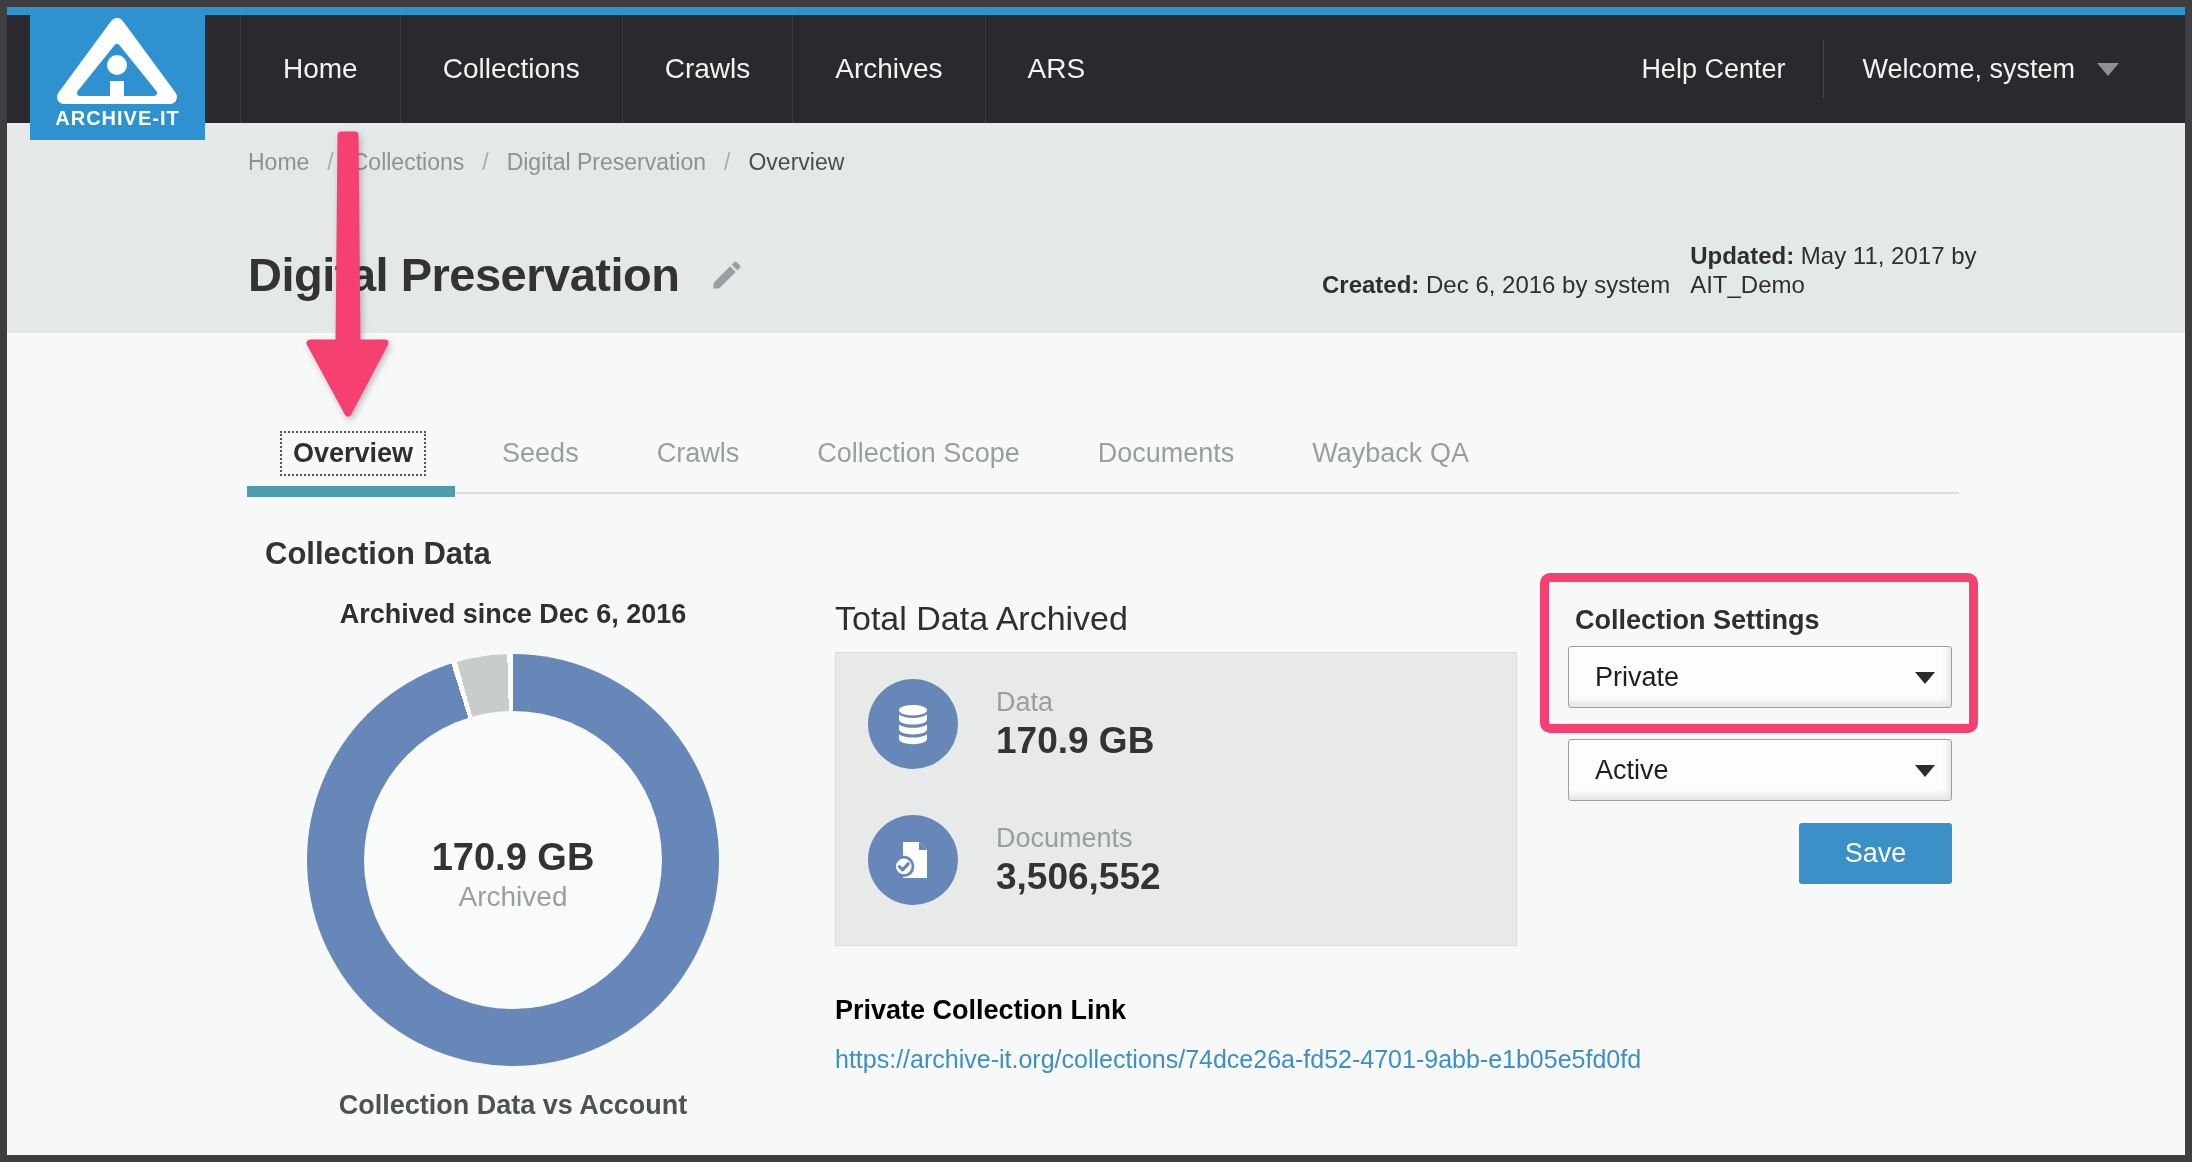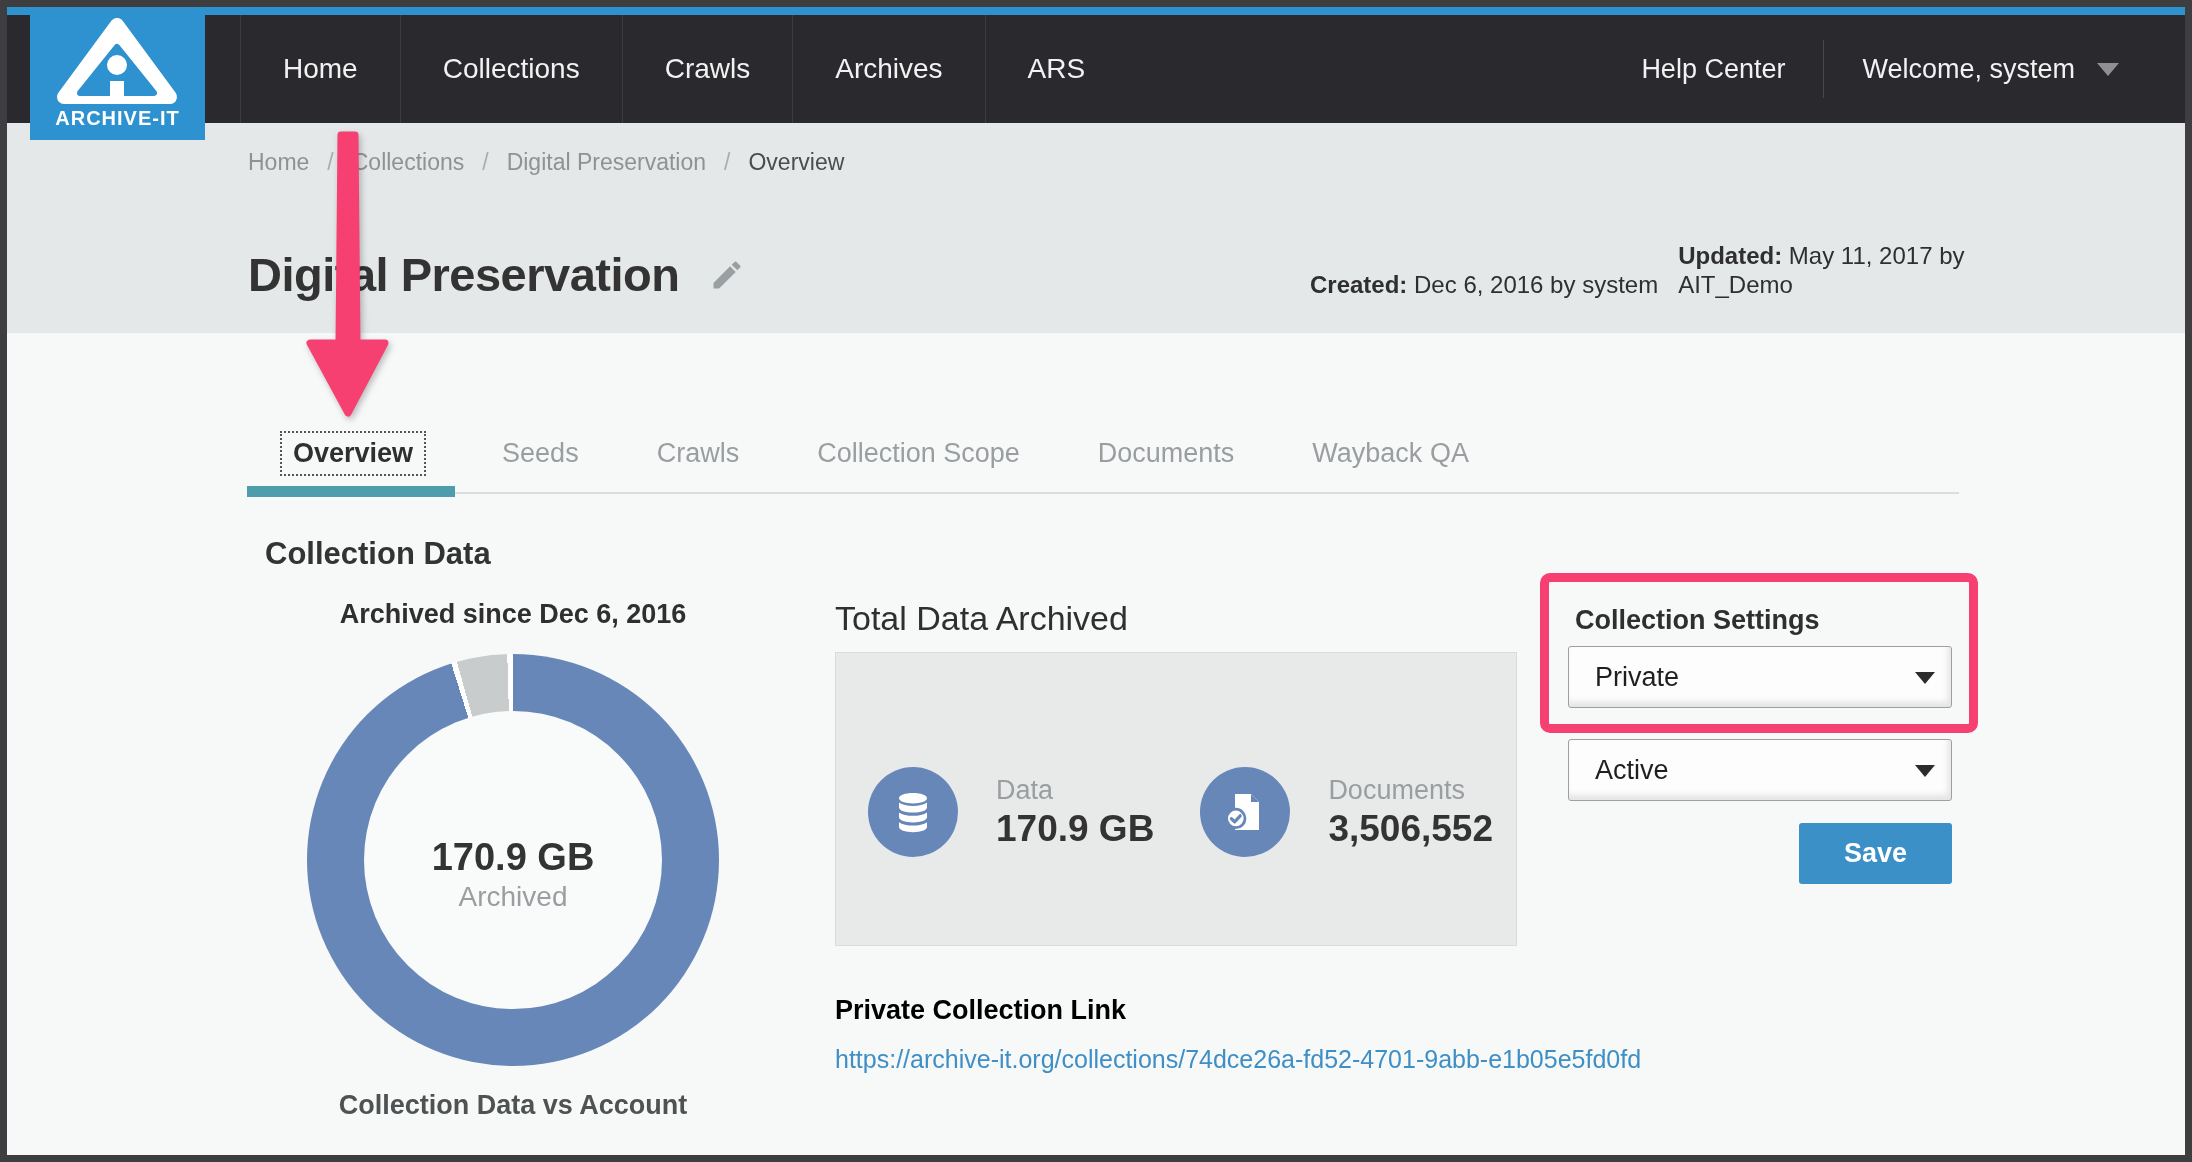--- a/index.html
+++ b/index.html
@@ -26,57 +26,57 @@
   .breadcrumb{position:absolute;left:241px;top:26px;display:flex;gap:18px;font-size:23px;color:#8f9293;}
   .breadcrumb .sep{color:#abaeaf;}
   .breadcrumb .crumb{cursor:pointer;}
   .breadcrumb .current{color:#4a4d4e;}
   .title-row{position:absolute;left:241px;top:124px;display:flex;align-items:center;gap:30px;}
   .page-title{font-size:47px;font-weight:bold;color:#333;letter-spacing:-0.5px;}
   .pencil{cursor:pointer;line-height:0;}
   .meta{position:absolute;left:1303px;top:118px;display:flex;align-items:flex-end;gap:20px;font-size:24px;color:#2f2f2f;}
   .meta b{font-weight:bold;}
   .meta .updated{width:300px;line-height:1.22;}
-  .meta .created{white-space:nowrap;line-height:1.22;}
+  .meta .created{white-space:nowrap;line-height:1.22;margin-left:12px;}
 
   
   .content{position:relative;height:829px;background:#f7f8f8;}
   .tabs{position:absolute;left:275px;top:100px;display:flex;align-items:center;gap:78px;}
   .tab{font-size:27px;color:#9a9ea0;cursor:pointer;white-space:nowrap;}
   .tab.active{color:#2f2f2f;font-weight:bold;outline:2px dotted #555;outline-offset:0;padding:5px 11px;}
   .tab-line{position:absolute;left:240px;top:159px;width:1712px;height:2px;background:#dcdddd;}
   .tab-underline{position:absolute;left:240px;top:153px;width:208px;height:11px;background:#4e9dac;z-index:2;}
 
   .section-heading{position:absolute;left:258px;top:203px;font-size:31px;font-weight:bold;color:#333;}
 
   .donut-title{position:absolute;left:296px;top:266px;width:420px;text-align:center;font-size:27px;font-weight:bold;color:#2f2f2f;}
   .donut{position:absolute;left:300px;top:321px;width:412px;height:412px;border-radius:50%;}
   .donut-hole{position:absolute;left:57px;top:57px;width:298px;height:298px;border-radius:50%;background:#f9fafa;}
   .donut-center{position:absolute;inset:0;display:flex;flex-direction:column;align-items:center;justify-content:center;transform:translateY(14px);}
   .donut-value{font-size:38px;font-weight:bold;color:#333;}
   .donut-label{font-size:28px;color:#9a9ea0;margin-top:2px;}
   .donut-caption{position:absolute;left:296px;top:757px;width:420px;text-align:center;font-size:27px;font-weight:bold;color:#4e5253;}
 
   .totals-heading{position:absolute;left:828px;top:266px;font-size:34px;font-weight:normal;color:#2f2f2f;}
-  .totals-panel{position:absolute;left:828px;top:319px;width:682px;height:294px;box-sizing:border-box;background:#e8eaea;border:1px solid #d9dcdc;padding:26px 0 0 32px;display:flex;gap:46px;}
+  .totals-panel{position:absolute;left:828px;top:319px;width:682px;height:294px;box-sizing:border-box;background:#e8eaea;border:1px solid #d9dcdc;padding:26px 0 0 32px;display:flex;flex-direction:column;gap:46px;}
   .stat{display:flex;align-items:center;gap:38px;}
   .stat-icon{width:90px;height:90px;border-radius:50%;background:#6787b8;display:flex;align-items:center;justify-content:center;flex:0 0 auto;}
   .stat-text{display:flex;flex-direction:column;}
   .stat-label{font-size:27px;color:#9a9ea0;}
   .stat-value{font-size:37px;font-weight:bold;color:#333;margin-top:2px;}
 
   .link-heading{position:absolute;left:828px;top:662px;font-size:27px;font-weight:bold;color:#000000;}
   .private-link{position:absolute;left:828px;top:712px;font-size:25px;color:#3e8fc6;text-decoration:none;cursor:pointer;}
 
   .settings-heading{position:absolute;left:1568px;top:272px;font-size:27px;font-weight:bold;color:#2f2f2f;}
   .select{position:absolute;left:1561px;width:384px;height:62px;box-sizing:border-box;background:#fdfdfd;border:1px solid #9f9f9f;border-radius:3px;box-shadow:inset -3px -5px 6px rgba(0,0,0,0.10);display:flex;align-items:center;padding-left:26px;font-size:27px;color:#1f1f1f;cursor:pointer;}
   .select-1{top:313px;}
   .select-2{top:406px;}
   .select .sel-caret{position:absolute;right:16px;top:50%;margin-top:-5px;width:0;height:0;border-left:10px solid transparent;border-right:10px solid transparent;border-top:12px solid #2c2c2c;}
-  .save-btn{position:absolute;left:1792px;top:490px;width:153px;height:61px;background:#3b90c7;border:none;border-radius:3px;color:#fff;font-size:27px;font-weight:bold;font-family:"Liberation Sans",sans-serif;cursor:pointer;display:flex;align-items:center;justify-content:center;text-align:right;}
+  .save-btn{position:absolute;left:1792px;top:490px;width:153px;height:61px;background:#3b90c7;border:none;border-radius:3px;color:#fff;font-size:27px;font-weight:normal;font-family:"Liberation Sans",sans-serif;cursor:pointer;display:flex;align-items:center;justify-content:center;text-align:right;}
 
   
   .highlight-box{position:absolute;left:1533px;top:566px;width:438px;height:160px;box-sizing:border-box;border:9px solid #f64072;border-radius:10px;z-index:40;pointer-events:none;}
   .arrow-svg{position:absolute;left:0;top:0;width:2178px;height:1148px;z-index:45;pointer-events:none;}
 </style>
 </head>
 <body>
 
 <div class="frame">
 

